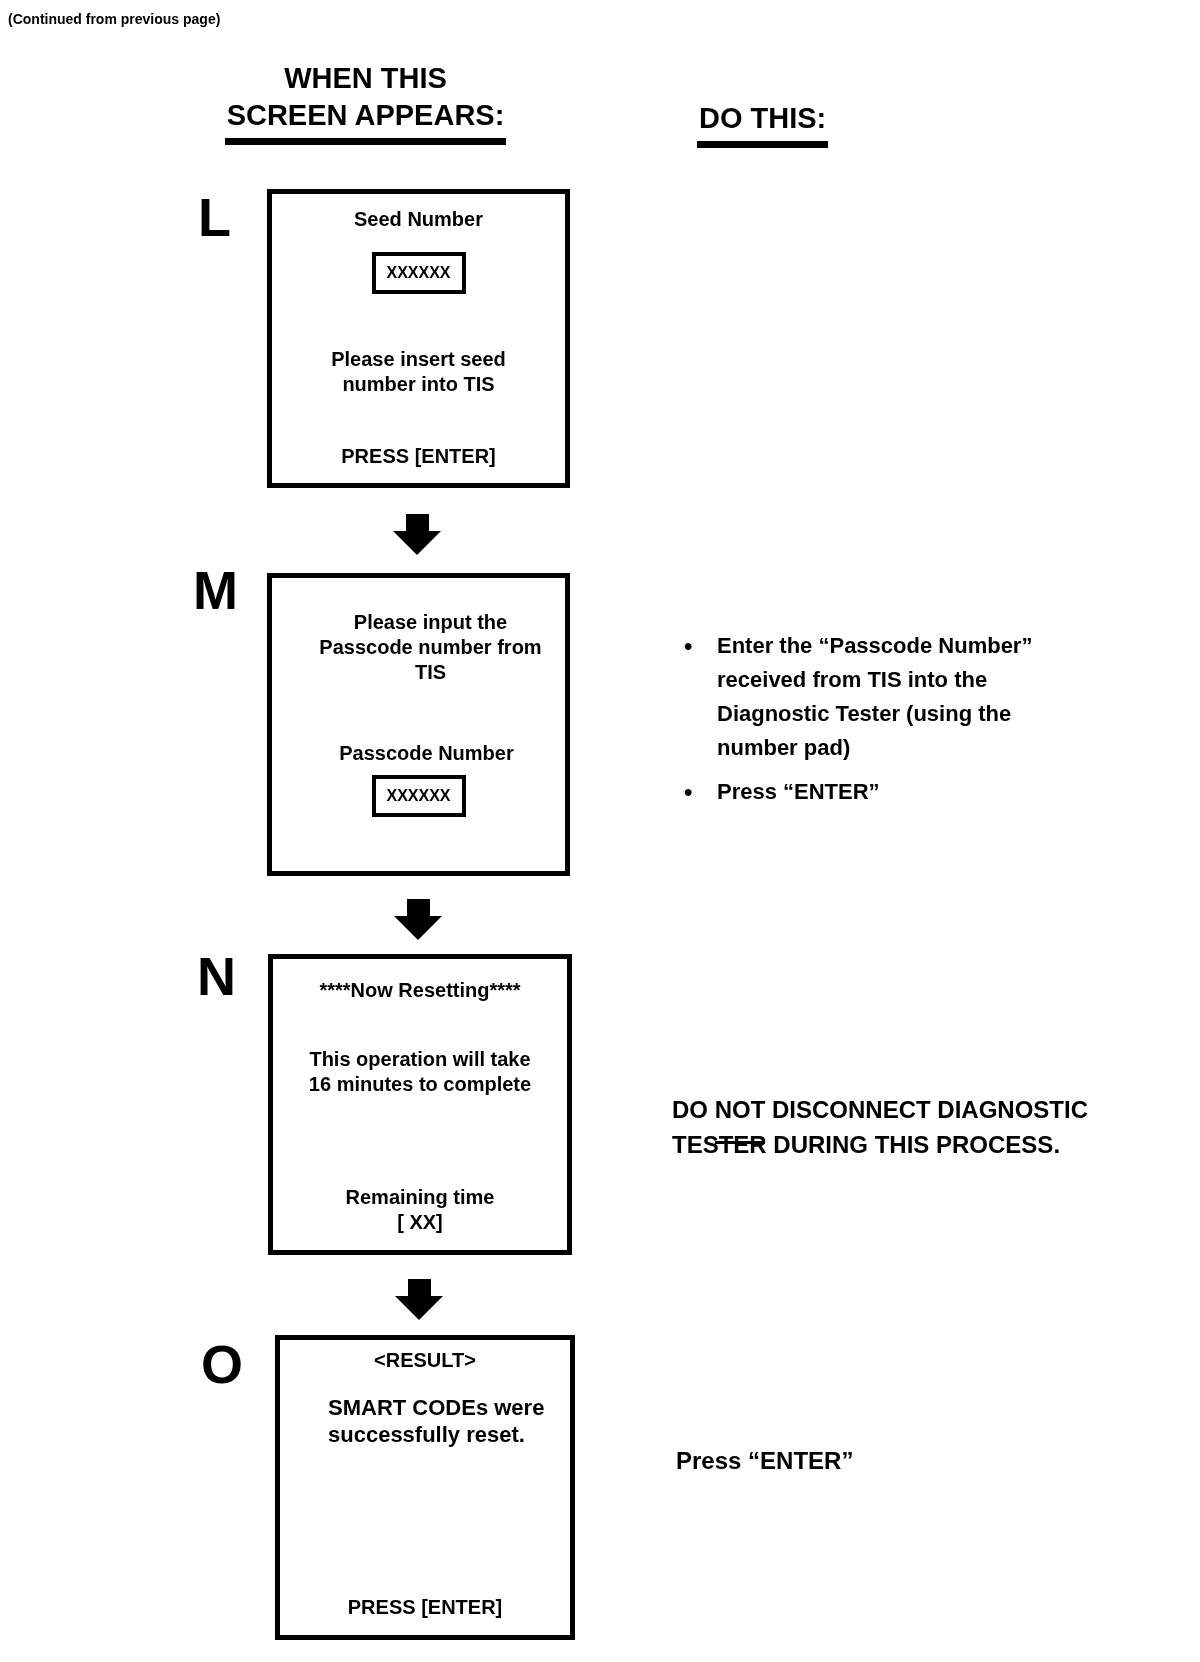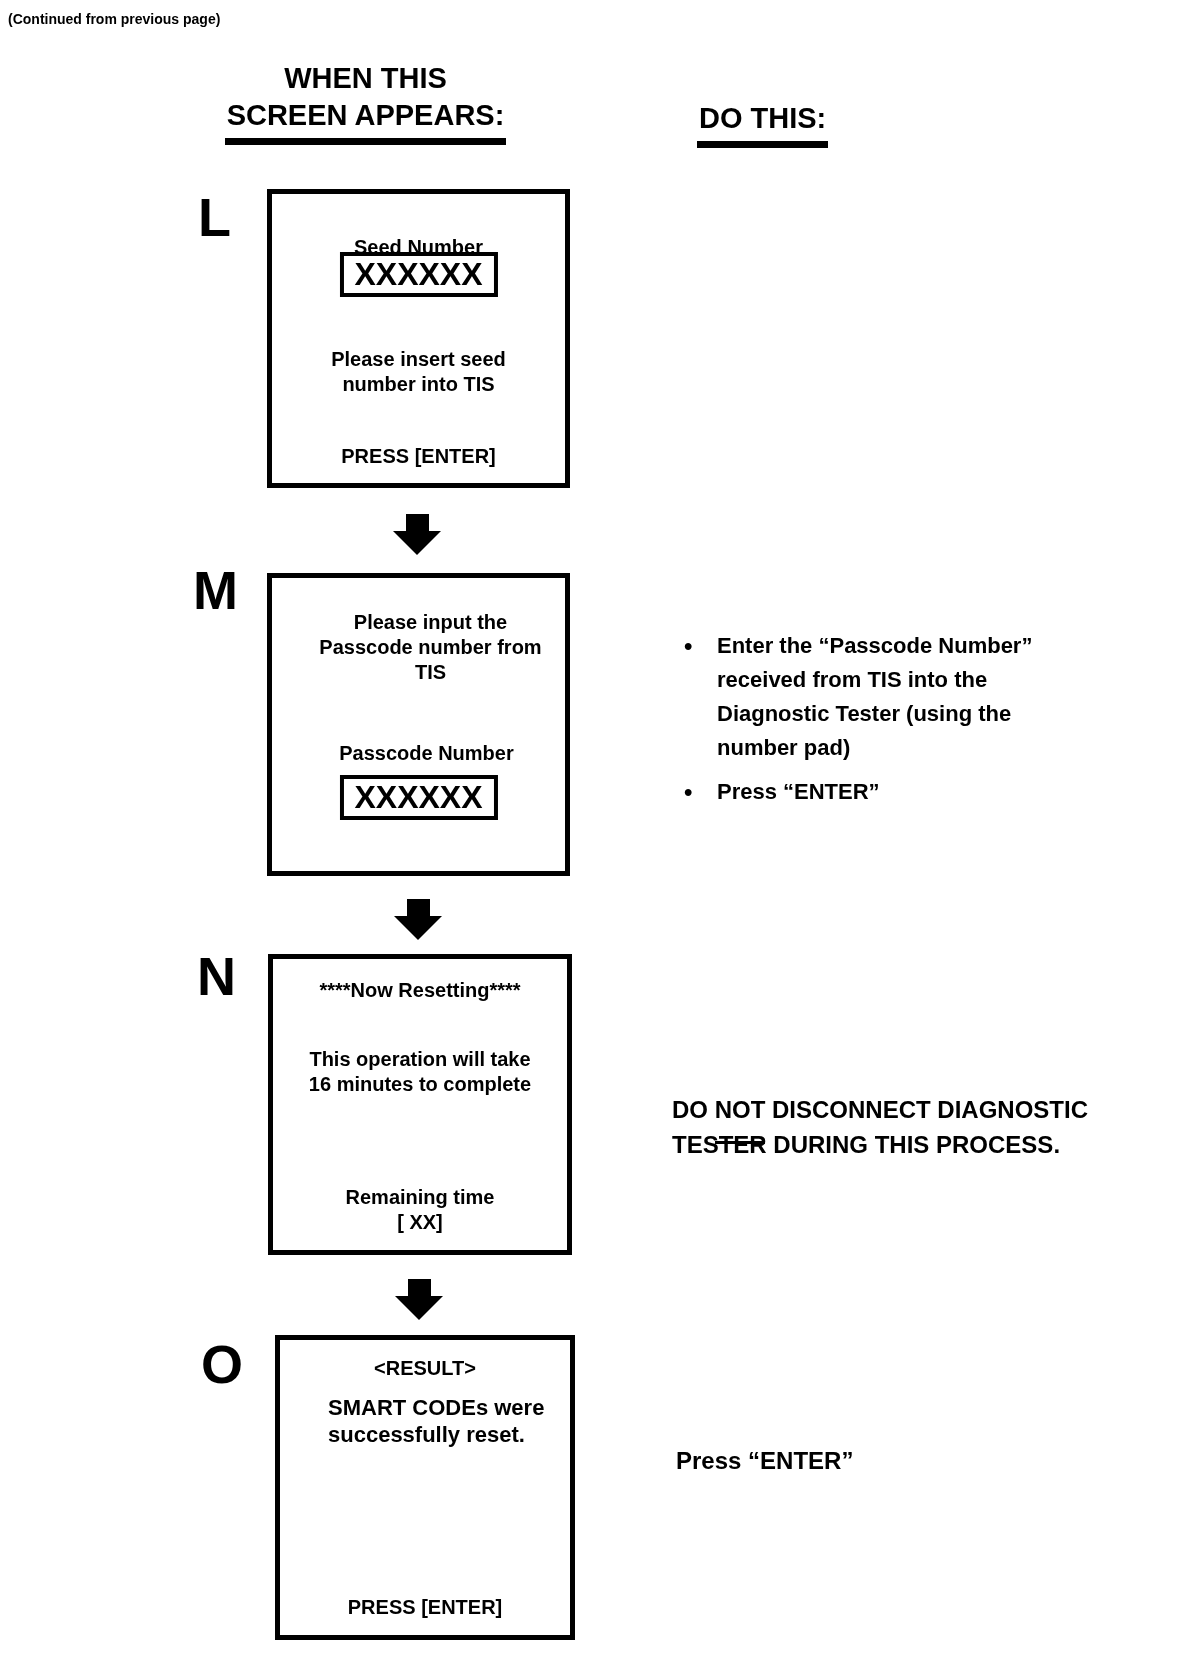--- a/index.html
+++ b/index.html
@@ -40,22 +40,22 @@
     position:absolute; left:0; right:0;
     text-align:center;
     font-size:20px; line-height:25px;
     white-space:pre-line;
   }
   .scr-left { text-align:left; left:20px; right:10px; }
   .value-box {
     position:absolute; left:50%;
     transform:translateX(-50%);
     border:4px solid #000;
-    padding:0 11px;
-    font-size:32px; line-height:1.15;
+    padding:8px 11px;
+    font-size:16px; line-height:1.15;
     white-space:nowrap;
   }
   .instruction {
     position:absolute;
     font-size:22px; line-height:34px;
     white-space:pre-line;
   }
   .warning { font-size:24px; line-height:35px; }
   .underline { border-bottom:3px solid #000; padding-bottom:18px; }
   .bullets {
@@ -74,21 +74,21 @@
 <div class="page">
 
   <div class="continued">(Continued from previous page)</div>
 
   <div class="hdr hdr-left">WHEN THIS
 SCREEN APPEARS:</div>
   <div class="hdr hdr-right">DO THIS:</div>
 
   <div class="step-label" style="left:198px;top:190px;">L</div>
   <div class="screen-box" style="left:267px;top:189px;width:303px;height:299px;">
-    <div class="scr" style="top:13px;margin-top:28px;">Seed Number</div>
+    <div class="scr" style="top:13px;">Seed Number</div>
     <div class="value-box" style="top:58px;">XXXXXX</div>
     <div class="scr" style="top:153px;">Please insert seed
 number into TIS</div>
     <div class="scr" style="top:250px;">PRESS [ENTER]</div>
   </div>
 
   <div class="arrow" style="left:393px;top:514px;">
     <svg width="49" height="41" viewBox="0 0 49 41">
         <polygon points="13,0 36,0 36,17 48,17 24,41 0,17 13,17" fill="#000"></polygon>
       </svg>
@@ -134,20 +134,20 @@
 TESTER DURING THIS PROCESS.</span></div>
 
   <div class="arrow" style="left:395px;top:1279px;">
     <svg width="49" height="41" viewBox="0 0 49 41">
         <polygon points="13,0 36,0 36,17 48,17 24,41 0,17 13,17" fill="#000"></polygon>
       </svg>
   </div>
 
   <div class="step-label" style="left:201px;top:1337px;">O</div>
   <div class="screen-box" style="left:275px;top:1335px;width:300px;height:305px;">
-    <div class="scr" style="top:16px;">&lt;RESULT&gt;</div>
+    <div class="scr" style="top:8px;">&lt;RESULT&gt;</div>
     <div class="scr scr-left" style="top:54px;font-size:22px;line-height:27px;margin-left:28px;">SMART CODEs were
 successfully reset.</div>
     <div class="scr" style="top:255px;">PRESS [ENTER]</div>
   </div>
   <div class="instruction" style="left:676px;top:1444px;font-size:24px;">Press “ENTER”</div>
 
 </div>
 
 </body></html>

